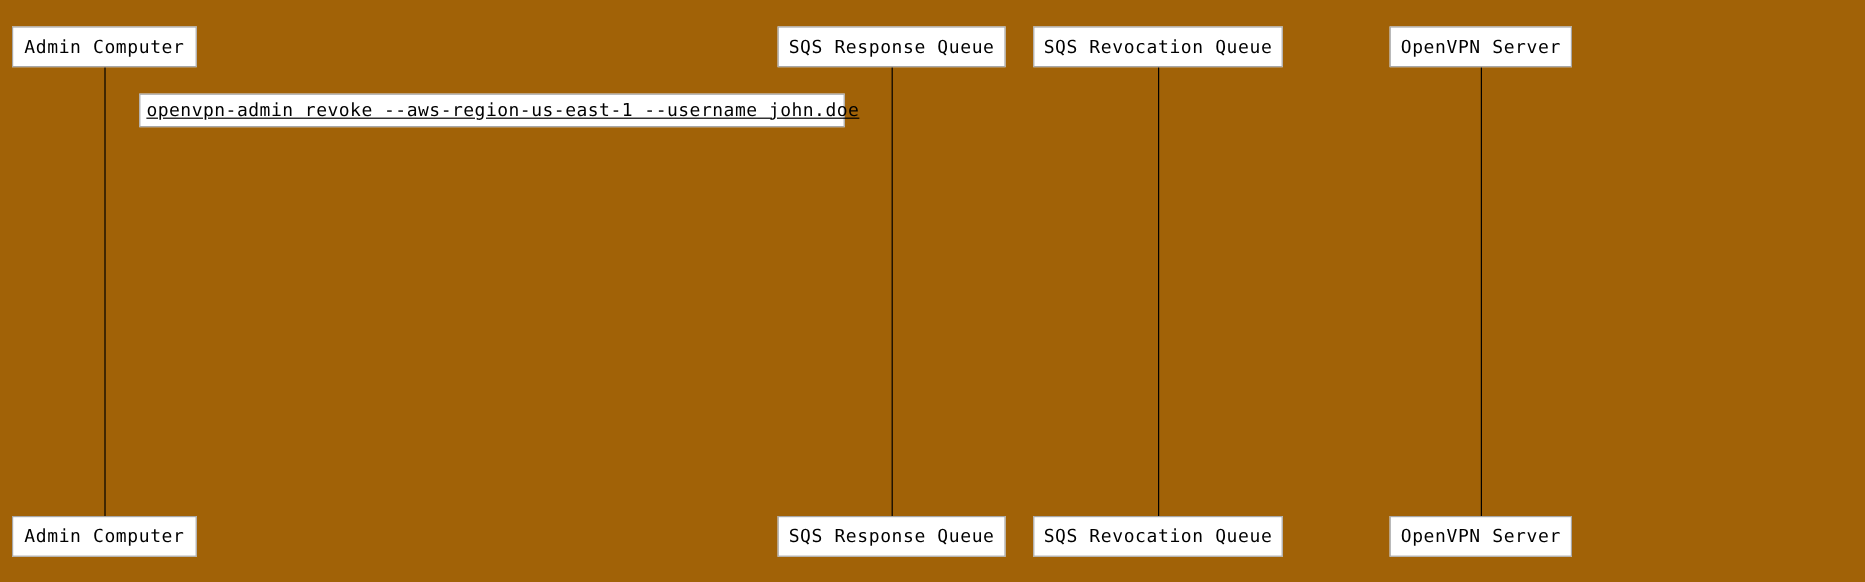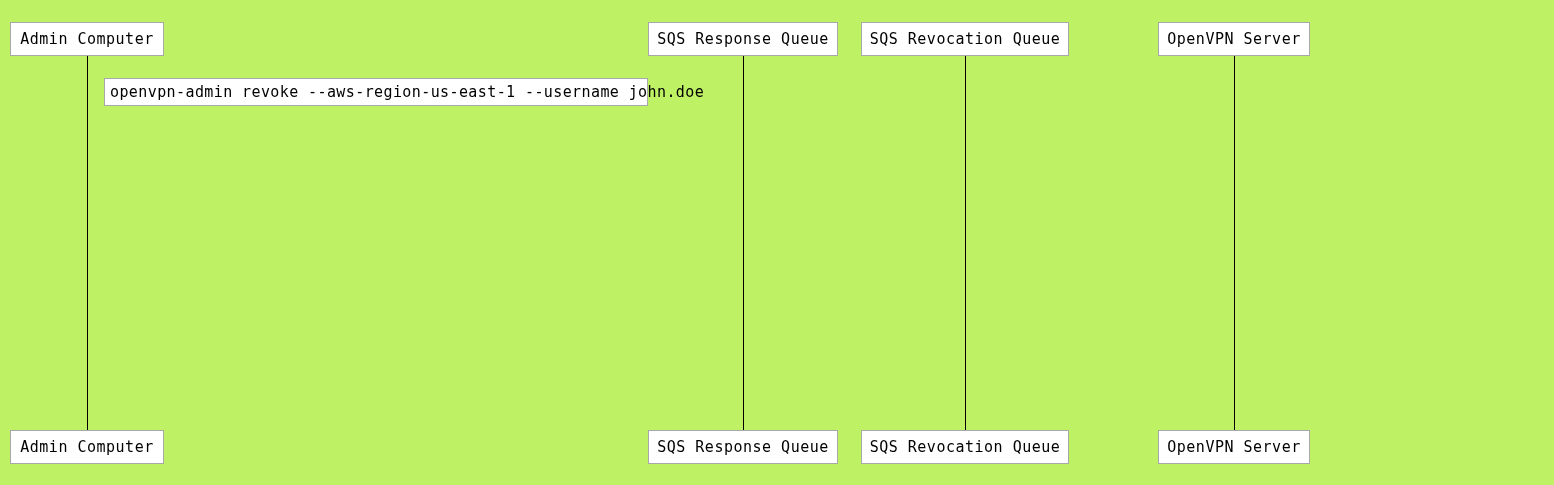--- a/index.html
+++ b/index.html
@@ -8,21 +8,21 @@
     padding: 0;
     background: #000000;
   }
   body {
     font-family: "DejaVu Sans Mono", "Liberation Mono", monospace;
   }
   #diagram-canvas {
     position: relative;
     width: 1554px;
     height: 485px;
-    background: #bef264;
+    background: #a16207;
     overflow: hidden;
   }
   
   .participant-box {
     position: absolute;
     background: #ffffff;
     border: 1px solid #a8a8a8;
     box-sizing: border-box;
     display: flex;
     align-items: center;
@@ -77,21 +77,21 @@
   </div>
 
   <div class="participant-box" style="left:861px;top:22px;width:208px;height:34px;">
     <span>SQS Revocation Queue</span>
   </div>
 
   <div class="participant-box" style="left:1158px;top:22px;width:152px;height:34px;">
     <span>OpenVPN Server</span>
   </div>
 
-  <div class="note-box" style="left:104px;top:78px;width:544px;height:28px;">
+  <div class="note-box" style="left:116px;top:78px;width:588px;height:28px;text-decoration:underline;">
     <span>openvpn-admin revoke --aws-region-us-east-1 --username john.doe</span>
   </div>
 
   <div class="participant-box" style="left:10px;top:430px;width:154px;height:34px;">
     <span>Admin Computer</span>
   </div>
 
   <div class="participant-box" style="left:648px;top:430px;width:190px;height:34px;">
     <span>SQS Response Queue</span>
   </div>

